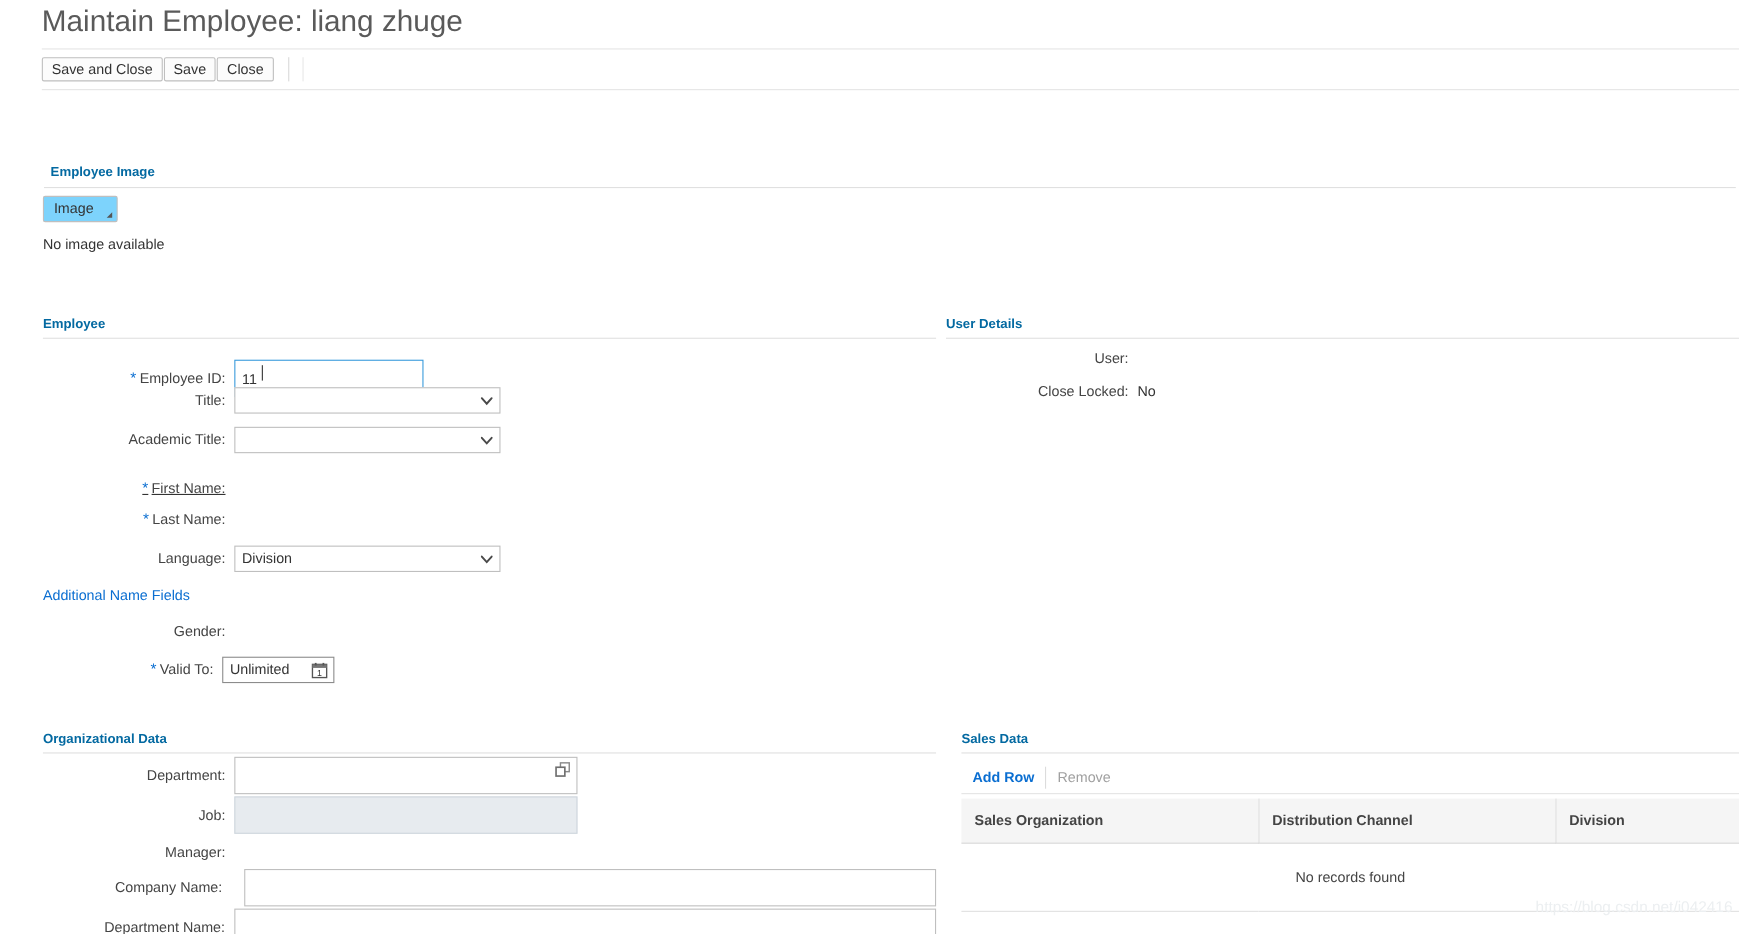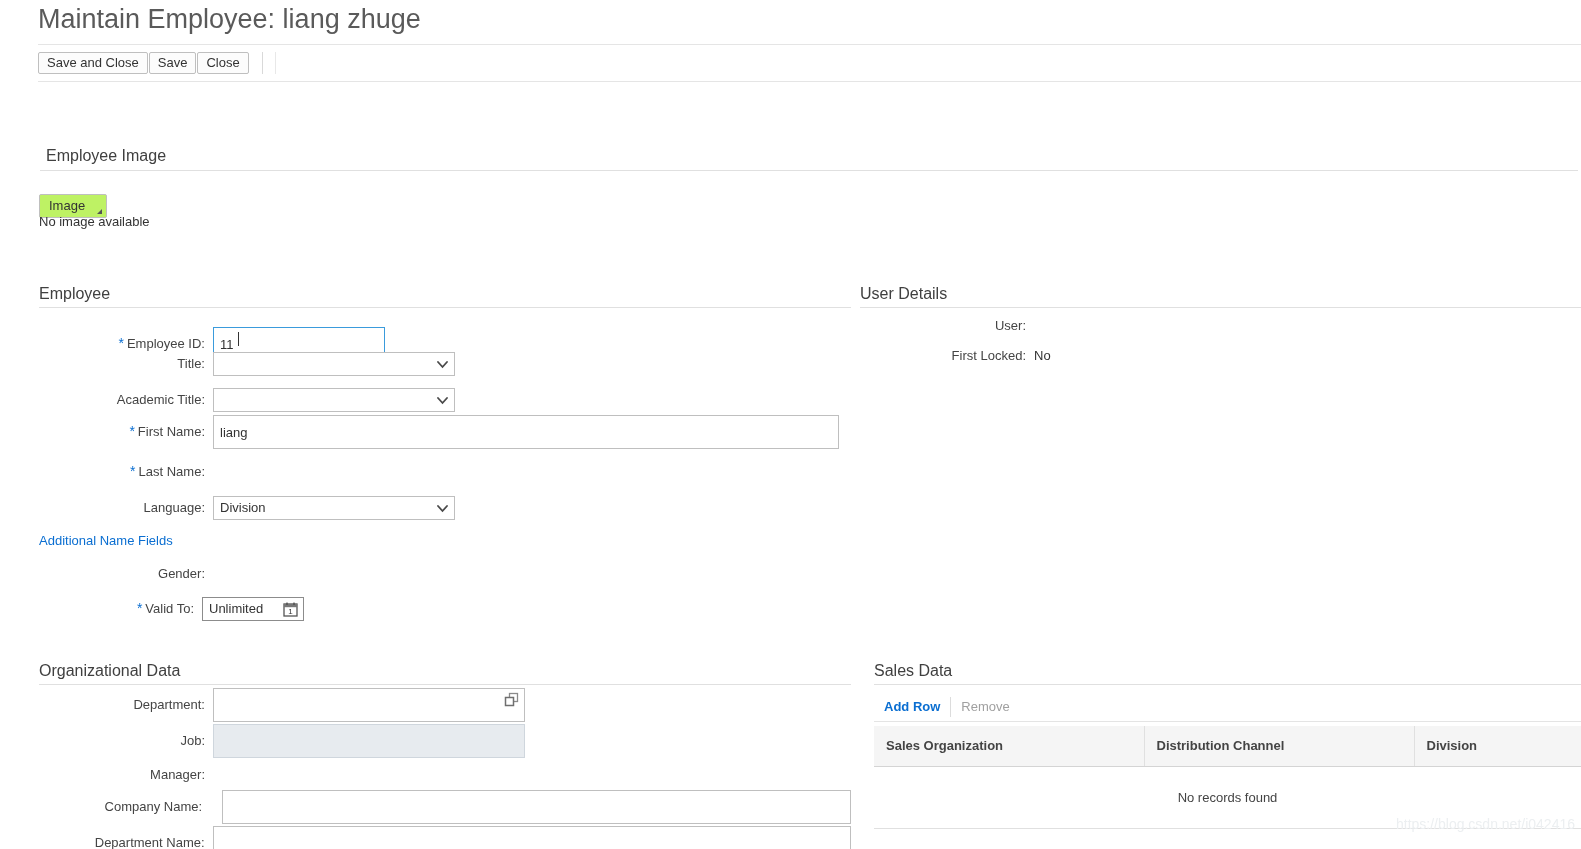--- a/index.html
+++ b/index.html
@@ -59,49 +59,48 @@
   }
   .tb-sep2 {
     width: 1px; height: 22px;
     background: #e8e8e8;
     margin-left: 6px;
   }
 
   
   .section-title {
     position: absolute;
-    font-size: 16px;
-    font-weight: 400;
-    color: #404040;
+    font-size: 12px;
+    font-weight: 700;
+    color: #0369a1;
     line-height: 20px;
     white-space: nowrap;
   }
   .section-rule {
     position: absolute;
     height: 1px;
     background: #e0e0e0;
   }
 
   
   #img-title { left: 46px; top: 146px; }
   #img-rule  { left: 40px; top: 170px; width: 1538px; }
 
   .image-btn {
     position: absolute;
     left: 39px; top: 178px;
     width: 68px; height: 24px;
     border: 1px solid #bfbfbf;
-    background: #bef264;
+    background: #7dd3fc;
     border-radius: 2px;
     color: #333;
     font-size: 13px;
     line-height: 22px;
     padding-left: 9px;
     cursor: pointer;
-    margin-top: 16px;
   }
   .image-btn .caret {
     position: absolute;
     right: 4px; bottom: 3px;
     width: 0; height: 0;
     border-left: 5px solid transparent;
     border-bottom: 5px solid #555;
   }
   .no-image {
     position: absolute;
@@ -355,25 +354,24 @@
   <div class="sel-wrap" style="width:242px; margin-left:8px;">
     <span class="sel-val"></span>
     <span class="chev">
       <svg width="11" height="9" viewBox="0 0 11 9">
           <path d="M1 2 L5.5 7 L10 2" stroke="#4a4a4a" stroke-width="1.8" fill="none" stroke-linecap="round"></path>
         </svg>
     </span>
   </div>
 </div>
 
-<div class="form-row" style="left:39px; top:420px; width:812px;">
+<div class="form-row" style="left:39px; top:432px; width:812px;text-decoration:underline;">
   <div class="lbl" style="width:166px;">
     <span class="req-star">*</span><span>First Name:</span>
   </div>
-  <input class="txt" style="width: 626px; margin-left: 8px;" value="liang">
 </div>
 
 <div class="form-row" style="left:39px; top:460px; width:812px;">
   <div class="lbl" style="width:166px;">
     <span class="req-star">*</span><span>Last Name:</span>
   </div>
 </div>
 
 <div class="form-row" style="left:39px; top:496px; width:812px;">
   <div class="lbl" style="width:166px;">Language:</div>
@@ -413,21 +411,21 @@
 
 <div class="section-title" id="usr-title">User Details</div>
 <div class="section-rule" id="usr-rule"></div>
 
 <div class="form-row" style="left:860px; top:314px; width:721px;">
   <div class="lbl" style="width:166px;">User:</div>
   <div class="readonly-val" style="margin-left:8px;"></div>
 </div>
 
 <div class="form-row" style="left:860px; top:344px; width:721px;">
-  <div class="lbl" style="width:166px;">First Locked:</div>
+  <div class="lbl" style="width:166px;">Close Locked:</div>
   <div class="readonly-val" style="margin-left:8px;">No</div>
 </div>
 
 <div class="section-title" id="org-title">Organizational Data</div>
 <div class="section-rule" id="org-rule"></div>
 
 <div class="form-row" style="left:39px; top:693px; width:812px;">
   <div class="lbl" style="width:166px;">Department:</div>
   <div style="position:relative; margin-left:8px;">
     <input class="txt" style="width: 312px;" value="">

